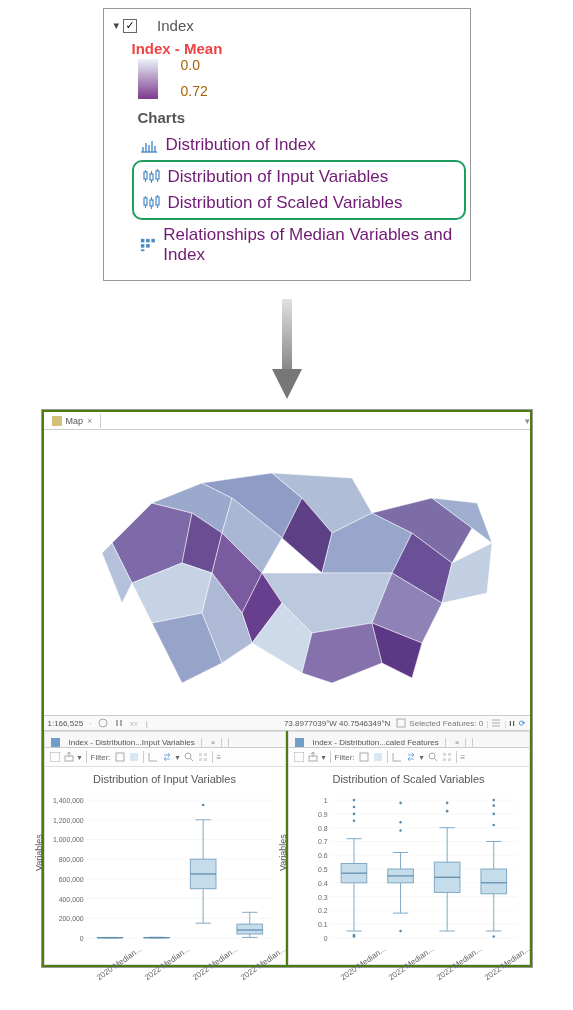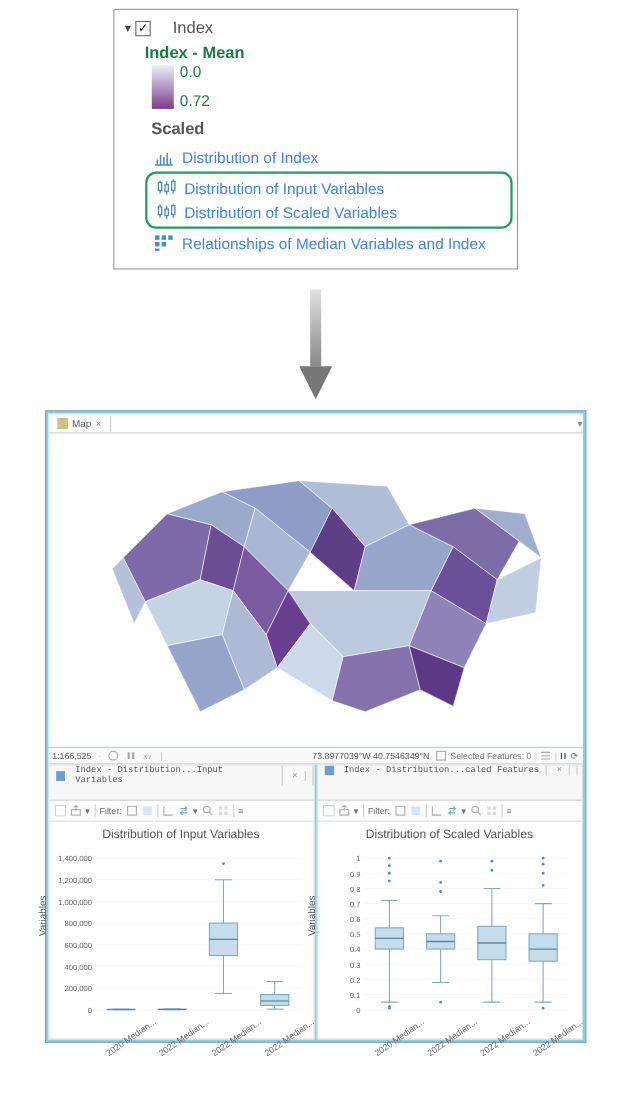--- a/index.html
+++ b/index.html
@@ -10,52 +10,52 @@
       border: 1px solid #999;
       width: 368px;
       margin: 8px auto 0;
       padding: 8px 10px 12px;
       background: #fff;
     }
     .layer-row { display: flex; align-items: center; gap: 4px; }
     .tri { font-size: 11px; color: #444; }
     .chk { width: 14px; height: 14px; border: 1px solid #666; display: inline-flex; align-items: center; justify-content: center; font-size: 11px; background: #fff; }
     .layer-name { font-size: 15px; color: #555; margin-left: 16px; }
-    .legend-title { font-size: 15px; color: #15803d; font-weight: 600; margin: 6px 0 2px 18px; }
+    .legend-title { font-size: 15px; color: #ef4444; font-weight: 600; margin: 6px 0 2px 18px; }
     .gradient-swatch {
       width: 20px; height: 40px; margin-left: 24px;
       background: linear-gradient(to bottom, #eaf2f8, #7c3a8d);
     }
     .legend-vals { position: relative; height: 40px; margin-left: 50px; margin-top: -40px; }
-    .legend-vals div { position: absolute; font-size: 14px; color: #15803d; left: 0; }
+    .legend-vals div { position: absolute; font-size: 14px; color: #a16207; left: 17px; }
     .charts-hdr { font-size: 15px; font-weight: 700; color: #555; margin: 10px 0 6px 24px; }
     .chart-list { margin-left: 24px; }
-    .chart-item { display: flex; align-items: center; gap: 8px; padding: 3px 2px; font-size: 14px; color: #3b82f6; cursor: pointer; border-radius: 6px; }
+    .chart-item { display: flex; align-items: center; gap: 8px; padding: 3px 2px; font-size: 17px; color: #701a75; cursor: pointer; border-radius: 6px; }
     .chart-icon { width: 18px; height: 16px; display: inline-flex; align-items: center; justify-content: center; }
     .highlight-box { border: 2.5px solid #1e9e5e; border-radius: 10px; padding: 2px 6px; margin: 2px -6px; }
     
     
     .arrow-wrap { width: 100%; display: flex; justify-content: center; margin: 18px 0 10px; }
     .arrow-svg { width: 30px; height: 100px; }
     
     
-    .bottom-panel { border: 1px solid #999; width: 492px; margin: 0 auto; background: #7dd3fc; font-size: 9px; color: #555; padding: 2px; }
+    .bottom-panel { border: 1px solid #999; width: 492px; margin: 0 auto; background: #4d7c0f; font-size: 9px; color: #555; padding: 2px; }
     .map-tab-row { display: flex; align-items: center; background: #fff; border-bottom: 1px solid #ccc; height: 18px; }
     .map-tab { padding: 2px 8px; border-right: 1px solid #ccc; display: flex; gap: 4px; align-items: center; }
     .close-x { color: #888; font-size: 9px; cursor: pointer; }
     .map-area { height: 285px; background: #fff; display: flex; align-items: center; justify-content: center; }
     .choropleth { width: 430px; height: 260px; }
     .status-bar { display: flex; align-items: center; height: 16px; background: #f9f9f9; border-top: 1px solid #ccc; border-bottom: 1px solid #ccc; padding: 0 4px; gap: 6px; font-size: 8px; }
     .status-bar .center { flex: 1; text-align: right; }
     .status-bar .right { display: flex; gap: 3px; align-items: flex-end; color: #777; }
     .micro-icon { width: 10px; height: 10px; opacity: .7; }
     
     .chart-panels { display: flex; gap: 2px; }
     .chart-pane { flex: 1; background: #fff; border: 1px solid #ddd; display: flex; flex-direction: column; }
-    .pane-tab { display: flex; border-bottom: 1px solid #ccc; background: #f7f7f7; height: 32px; align-items: flex-start; font-family: Liberation Mono, monospace; }
+    .pane-tab { display: flex; border-bottom: 1px solid #ccc; background: #f7f7f7; height: 16px; align-items: flex-end; }
     .pane-tab span { padding: 0 6px; font-size: 8px; border-right: 1px solid #ccc; display: flex; gap: 3px; align-items: center; }
     .pane-toolbar { display: flex; gap: 4px; padding: 3px 5px; border-bottom: 1px solid #ddd; align-items: center; background: #fdfdfd; font-size: 8px; color: #666; }
     .tb-sep { width: 1px; height: 12px; background: #ccc; }
     .chart-title { text-align: center; font-size: 11px; color: #555; padding: 6px 0 2px; }
     .plot-area { flex: 1; padding: 4px 6px 2px; position: relative; }
     
     
     .y-axis-lbl { position: absolute; left: -2px; top: 50%; transform: rotate(-90deg) translate(10px, -4px); transform-origin: left center; font-size: 9px; color: #555; }
     .plot-svg { width: 100%; height: 160px; }
     .x-labels { display: flex; justify-content: space-around; padding-left: 32px; padding-right: 4px; }
@@ -71,21 +71,21 @@
     <span class="tri">▾</span>
     <span class="chk">✓</span>
     <span class="layer-name">Index</span>
   </div>
   <div class="legend-title">Index - Mean</div>
   <div class="gradient-swatch"></div>
   <div class="legend-vals">
     <div style="top:-2px">0.0</div>
     <div style="top:24px">0.72</div>
   </div>
-  <div class="charts-hdr">Scaled</div>
+  <div class="charts-hdr">Charts</div>
   <div class="chart-list">
     <div class="chart-item">
       <span class="chart-icon">
         <svg viewBox="0 0 18 16">
             <g stroke="#4a8bc5" stroke-width="1.4" fill="none">
               <line x1="1" y1="15" x2="17" y2="15"></line>
               <line x1="3" y1="15" x2="3" y2="10"></line>
               <line x1="6" y1="15" x2="6" y2="6"></line>
               <line x1="9" y1="15" x2="9" y2="8"></line>
               <line x1="12" y1="15" x2="12" y2="4"></line>

